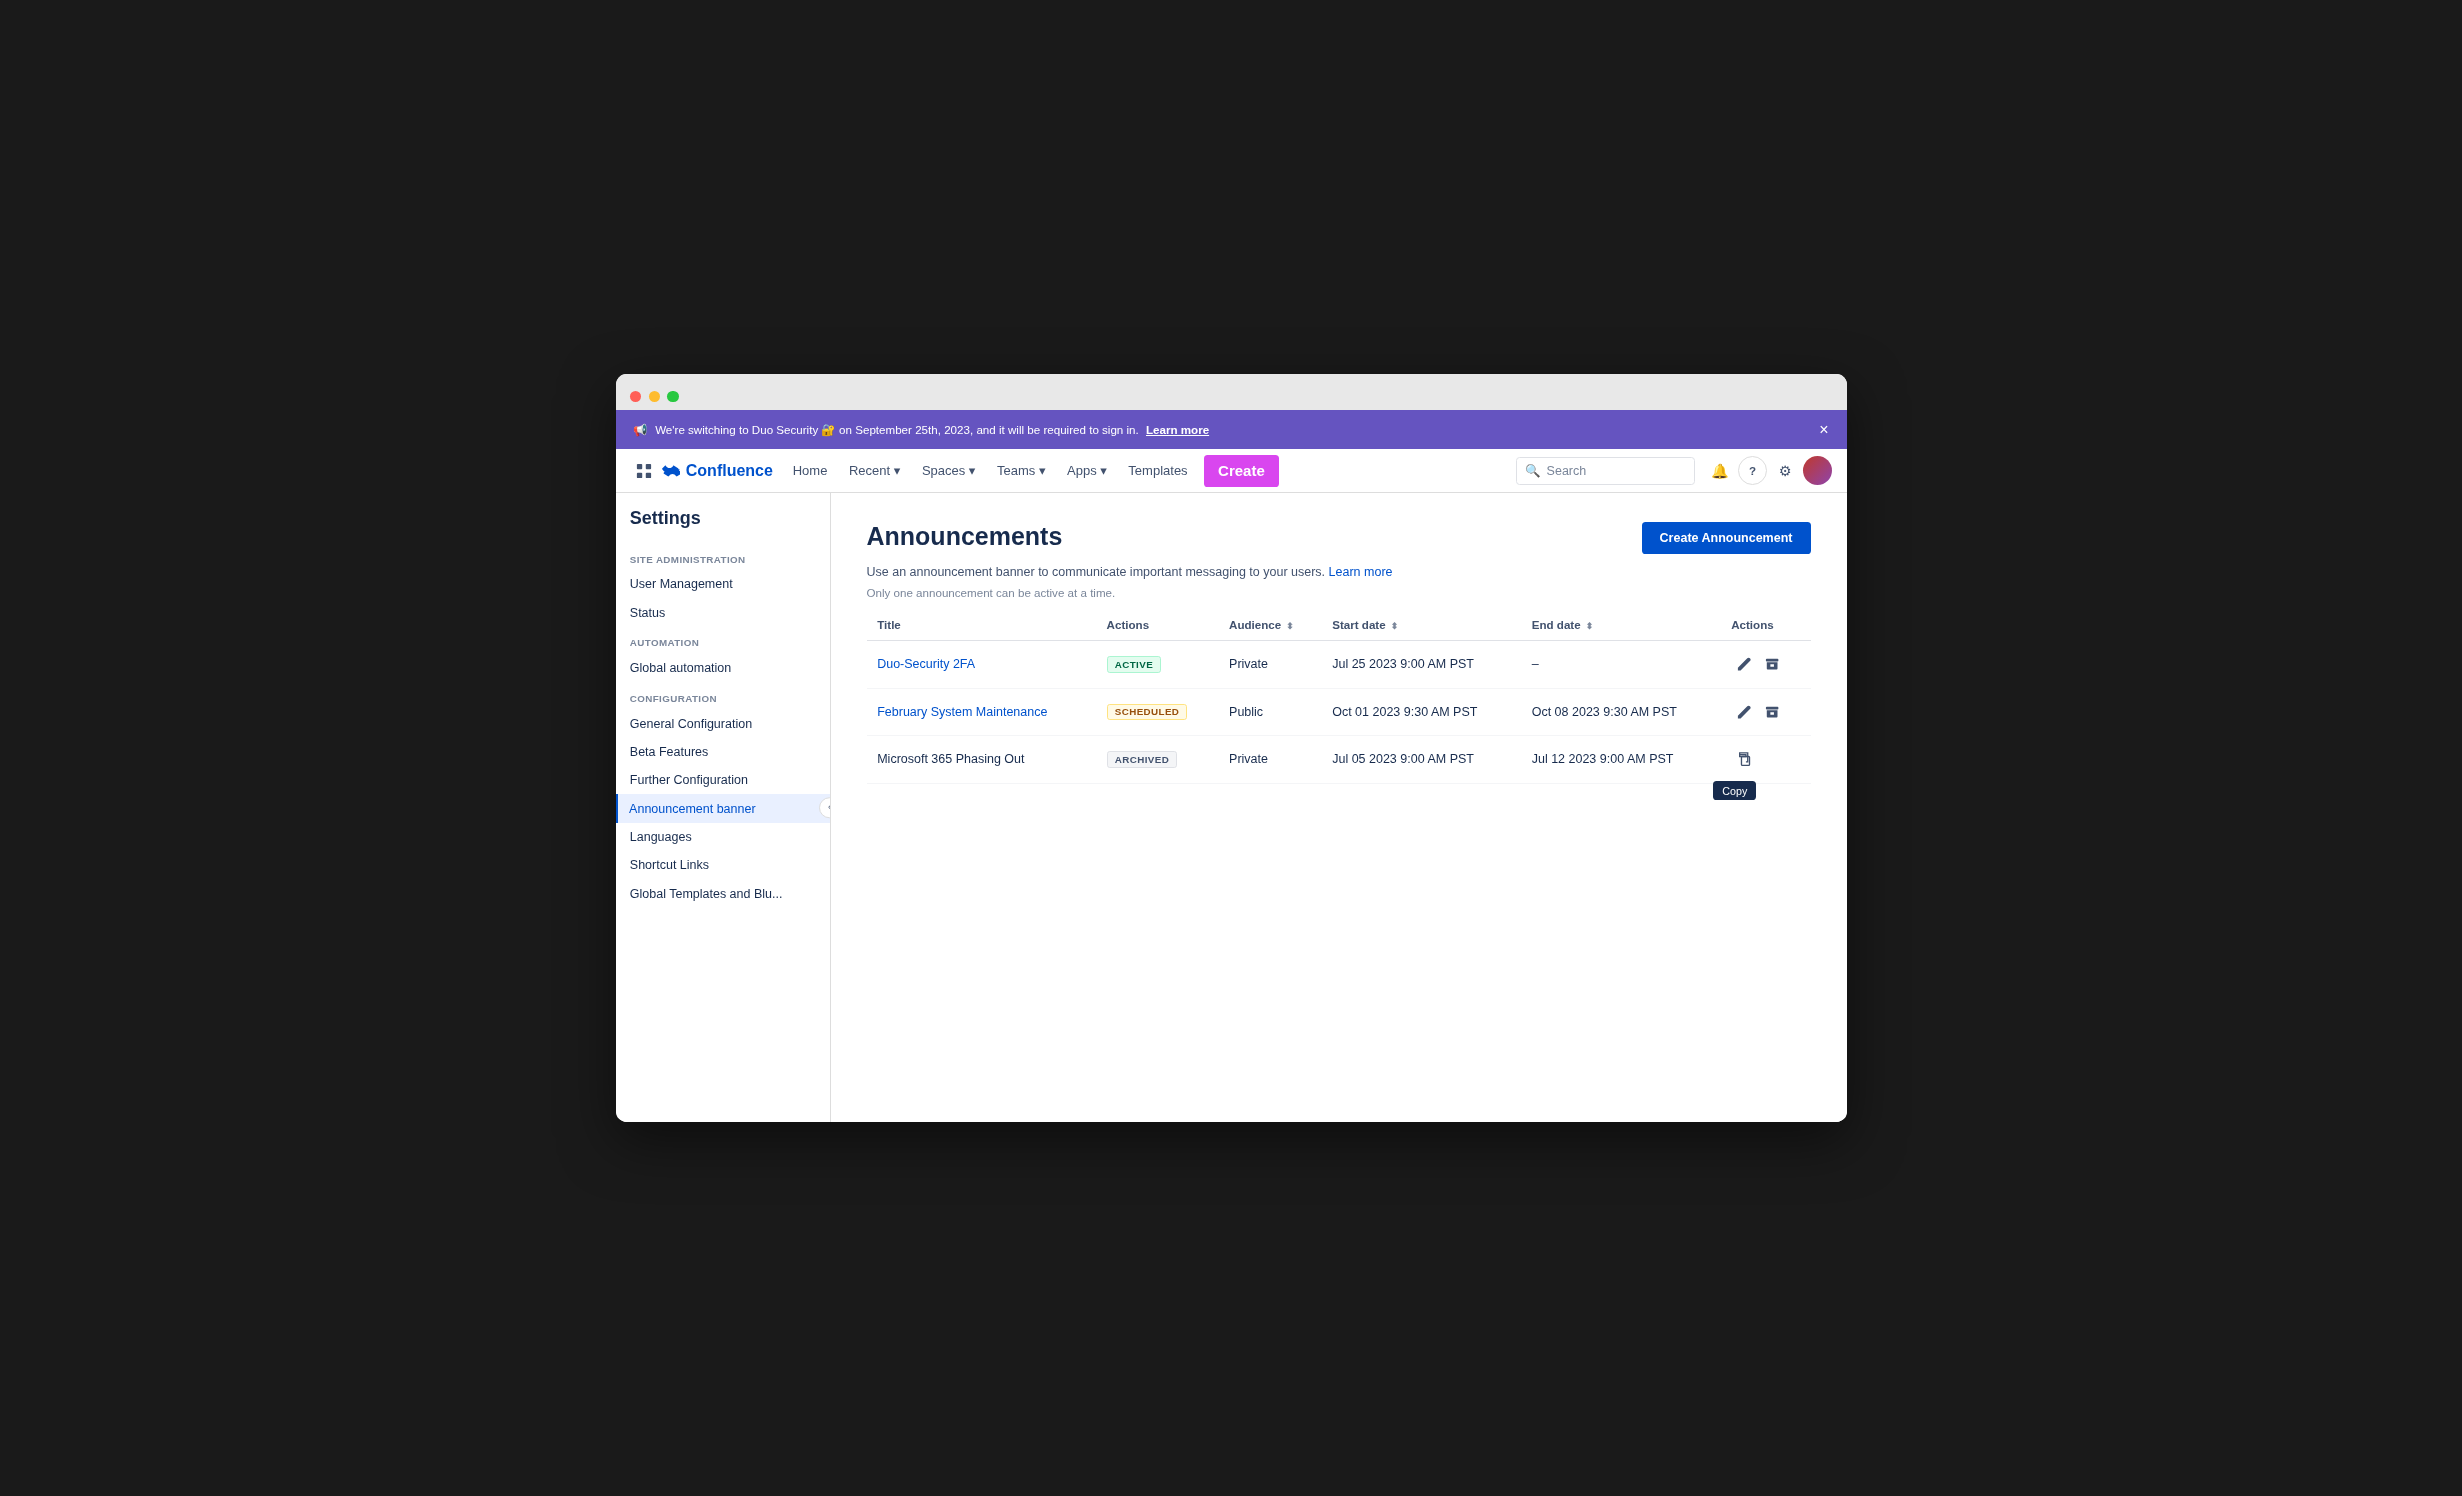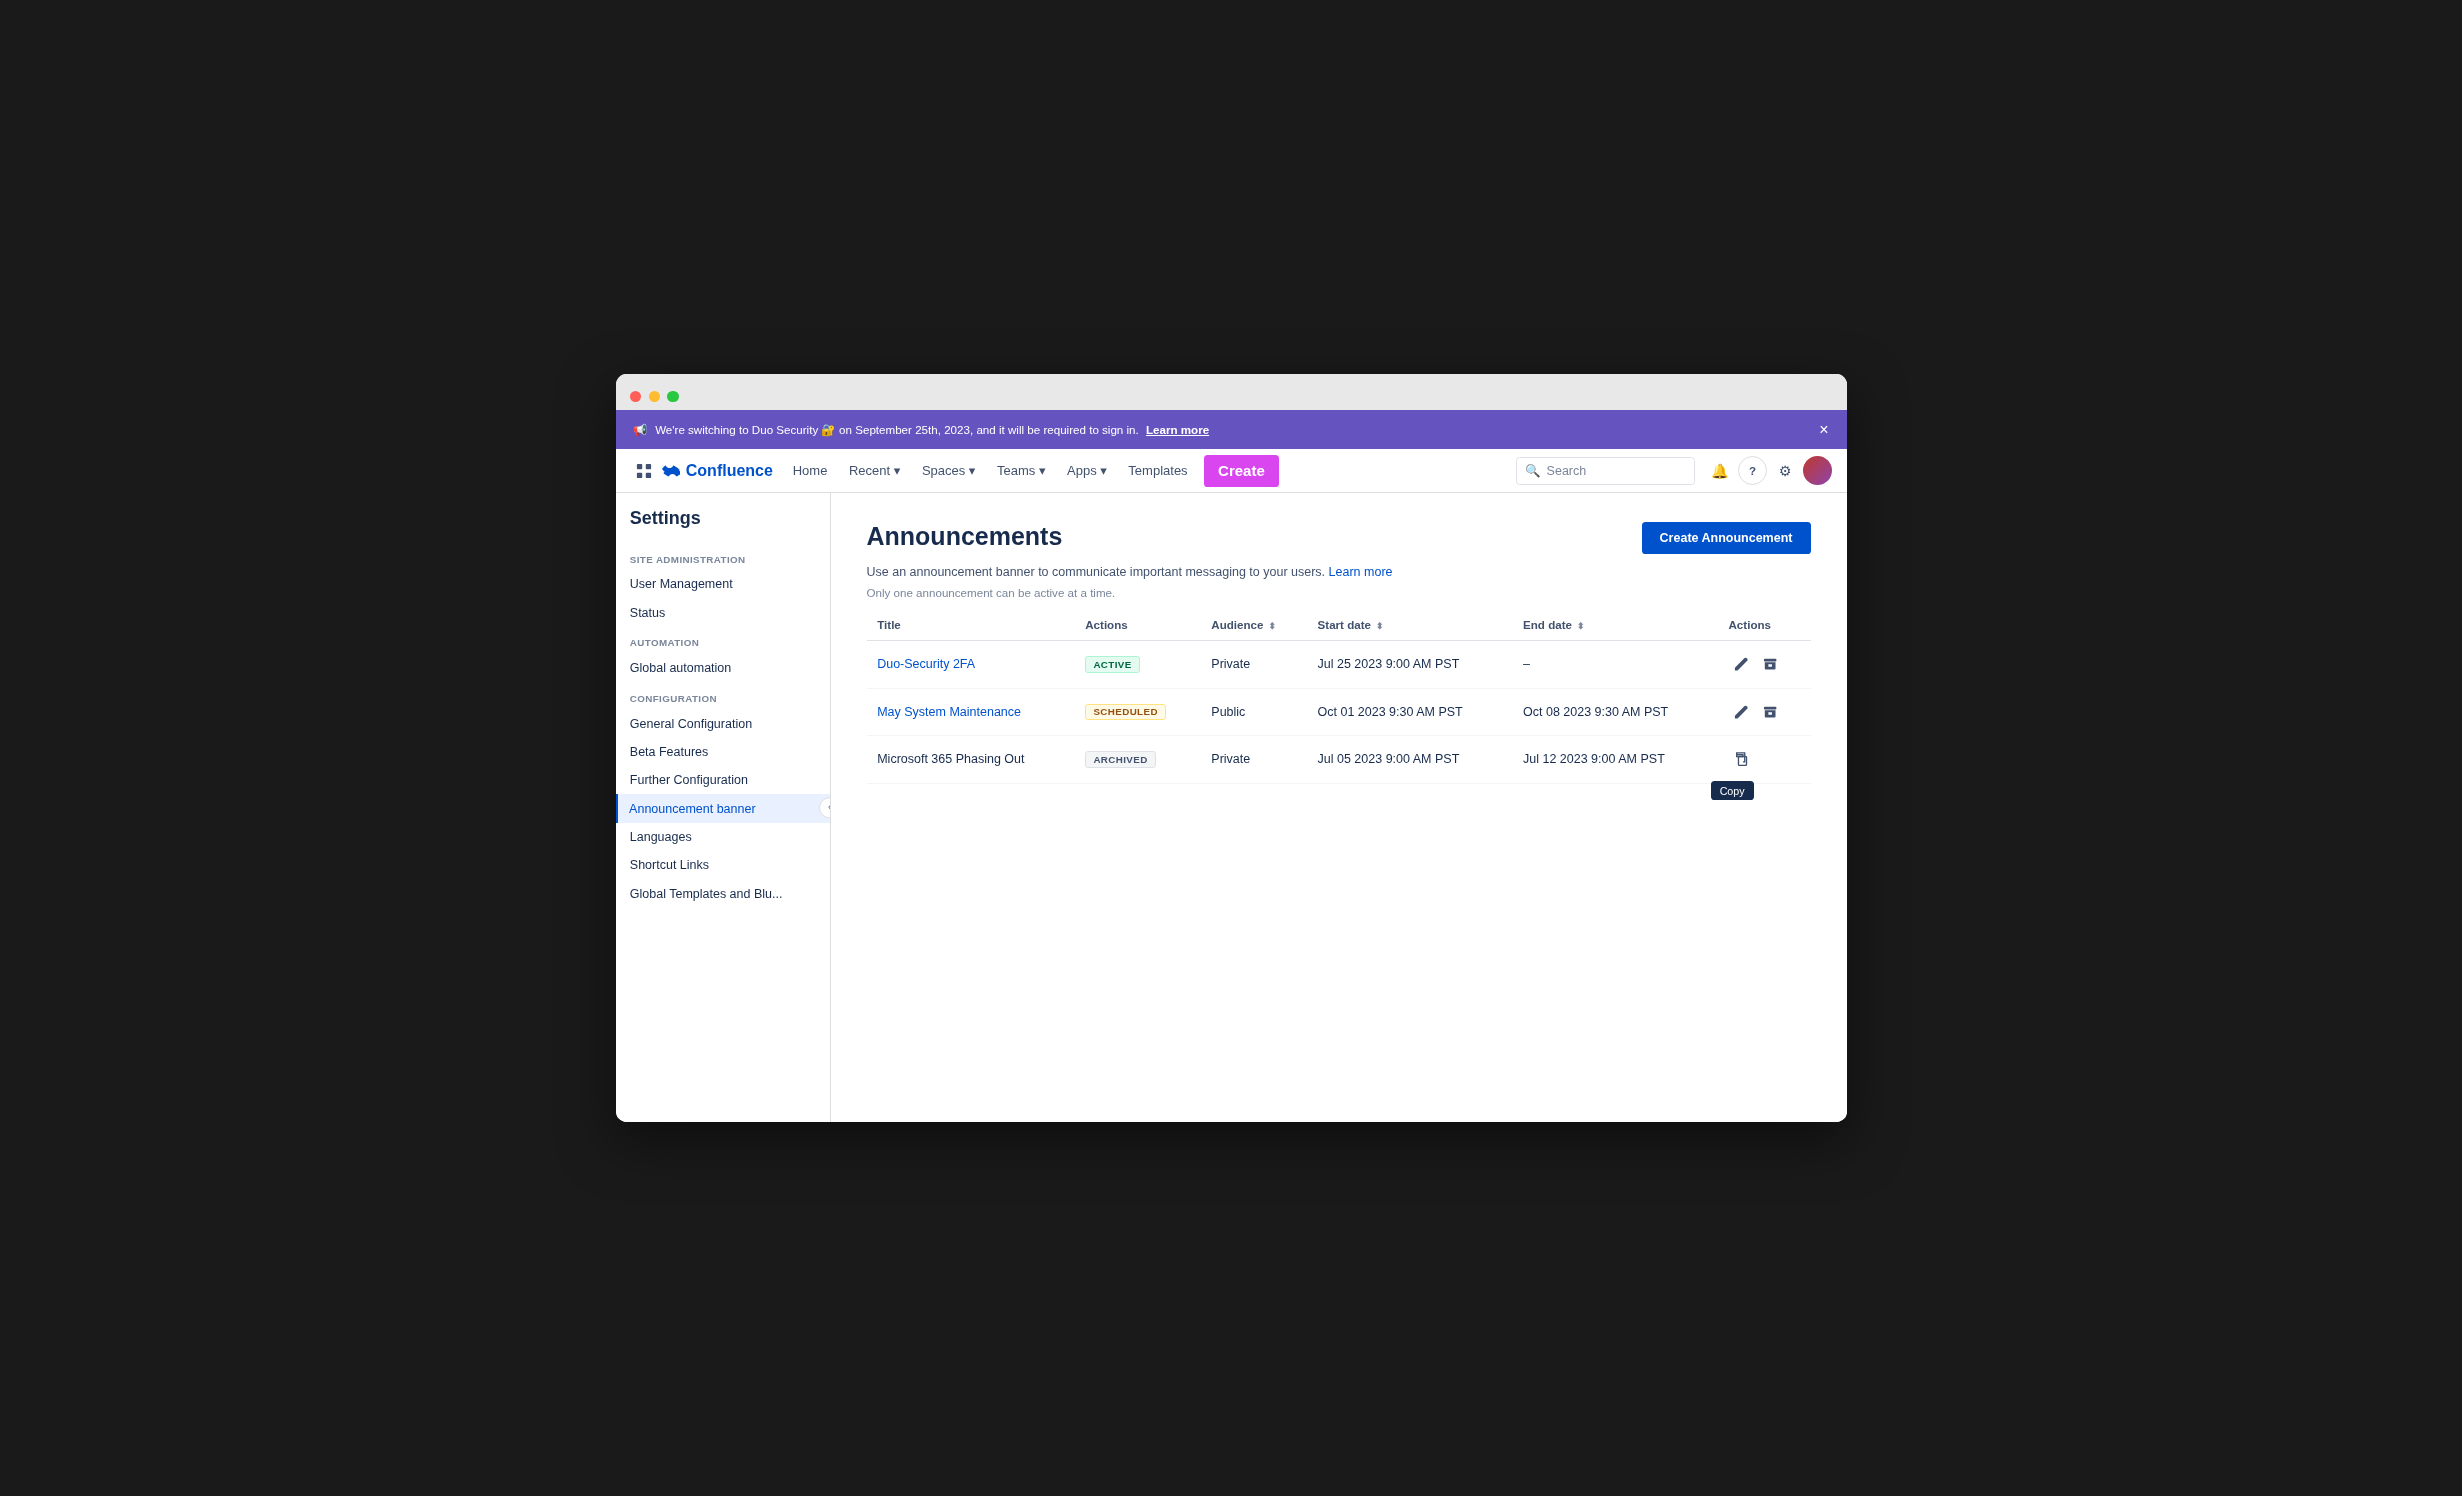--- a/index.html
+++ b/index.html
@@ -426,21 +426,21 @@
                       <rect x="1" y="2" width="14" height="3" rx="1"></rect>
                       <path d="M2 6h12v7a1 1 0 01-1 1H3a1 1 0 01-1-1V6zm4 2v3h4V8H6z"></path>
                     </svg>
                 </button>
               </div>
             </td>
           </tr>
 
           <tr>
             <td>
-              <a class="table-link">May System Maintenance</a>
+              <a class="table-link">February System Maintenance</a>
             </td>
             <td>
               <span class="badge badge-scheduled">SCHEDULED</span>
             </td>
             <td>Public</td>
             <td>Oct 01 2023 9:30 AM PST</td>
             <td>Oct 08 2023 9:30 AM PST</td>
             <td>
               <div class="actions-cell">
                 <button class="action-btn" title="Edit">

